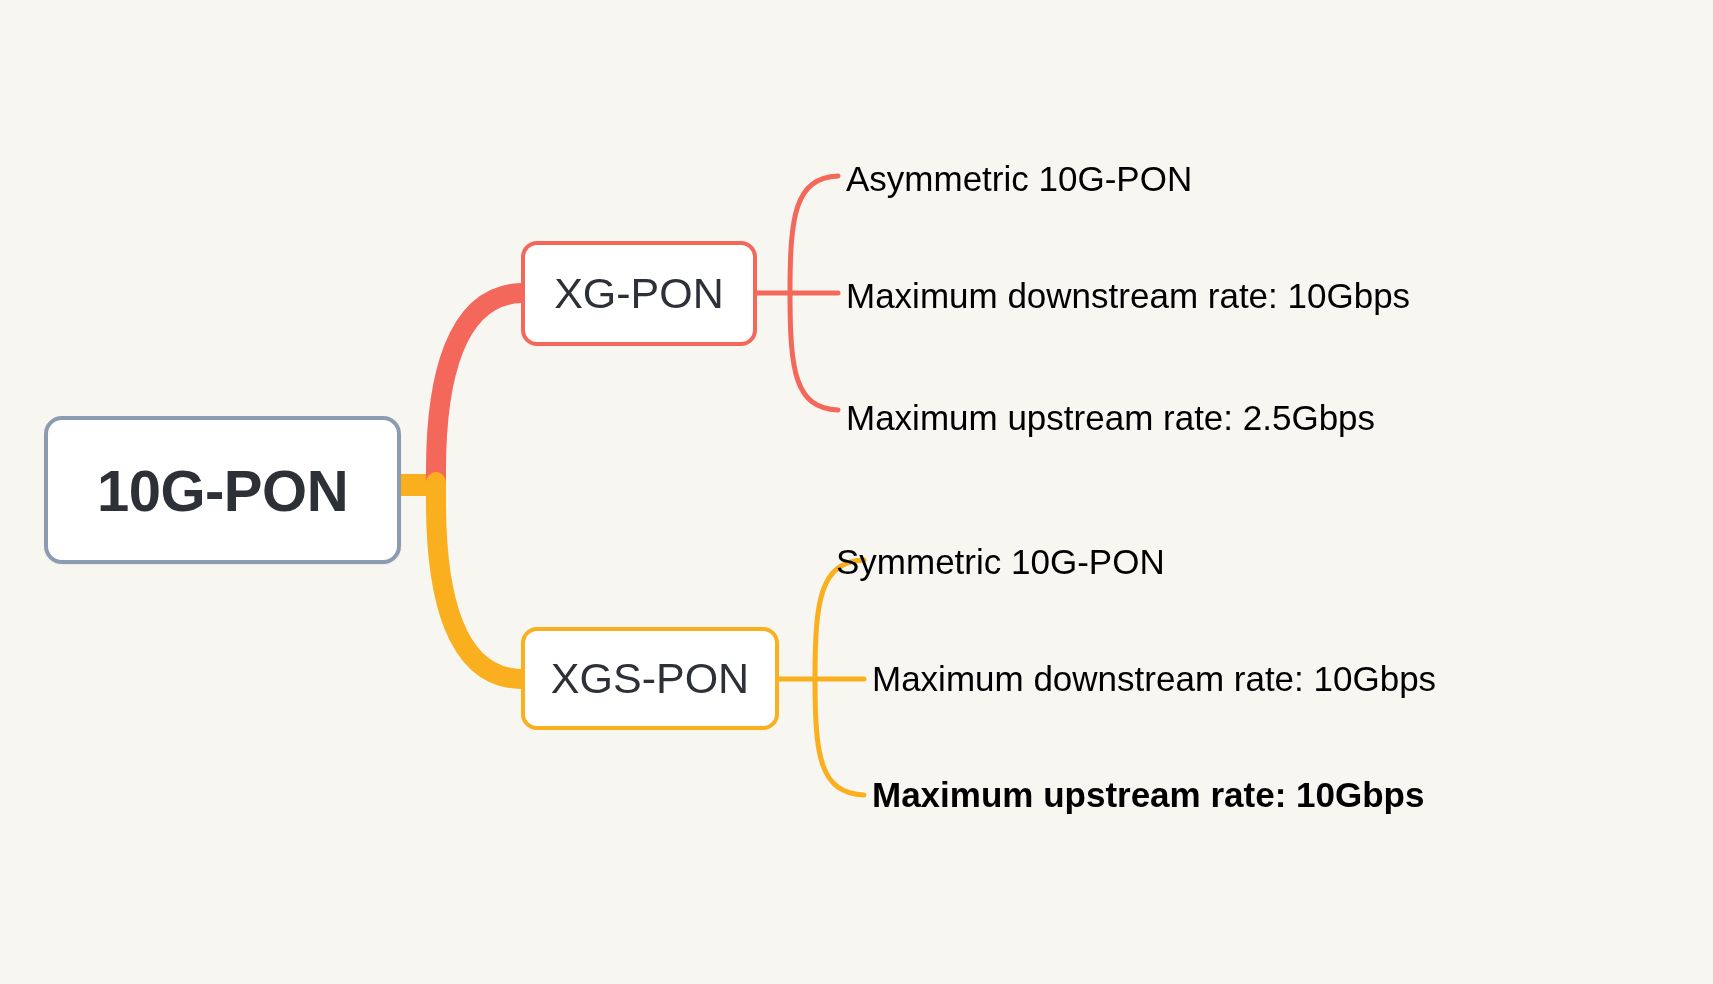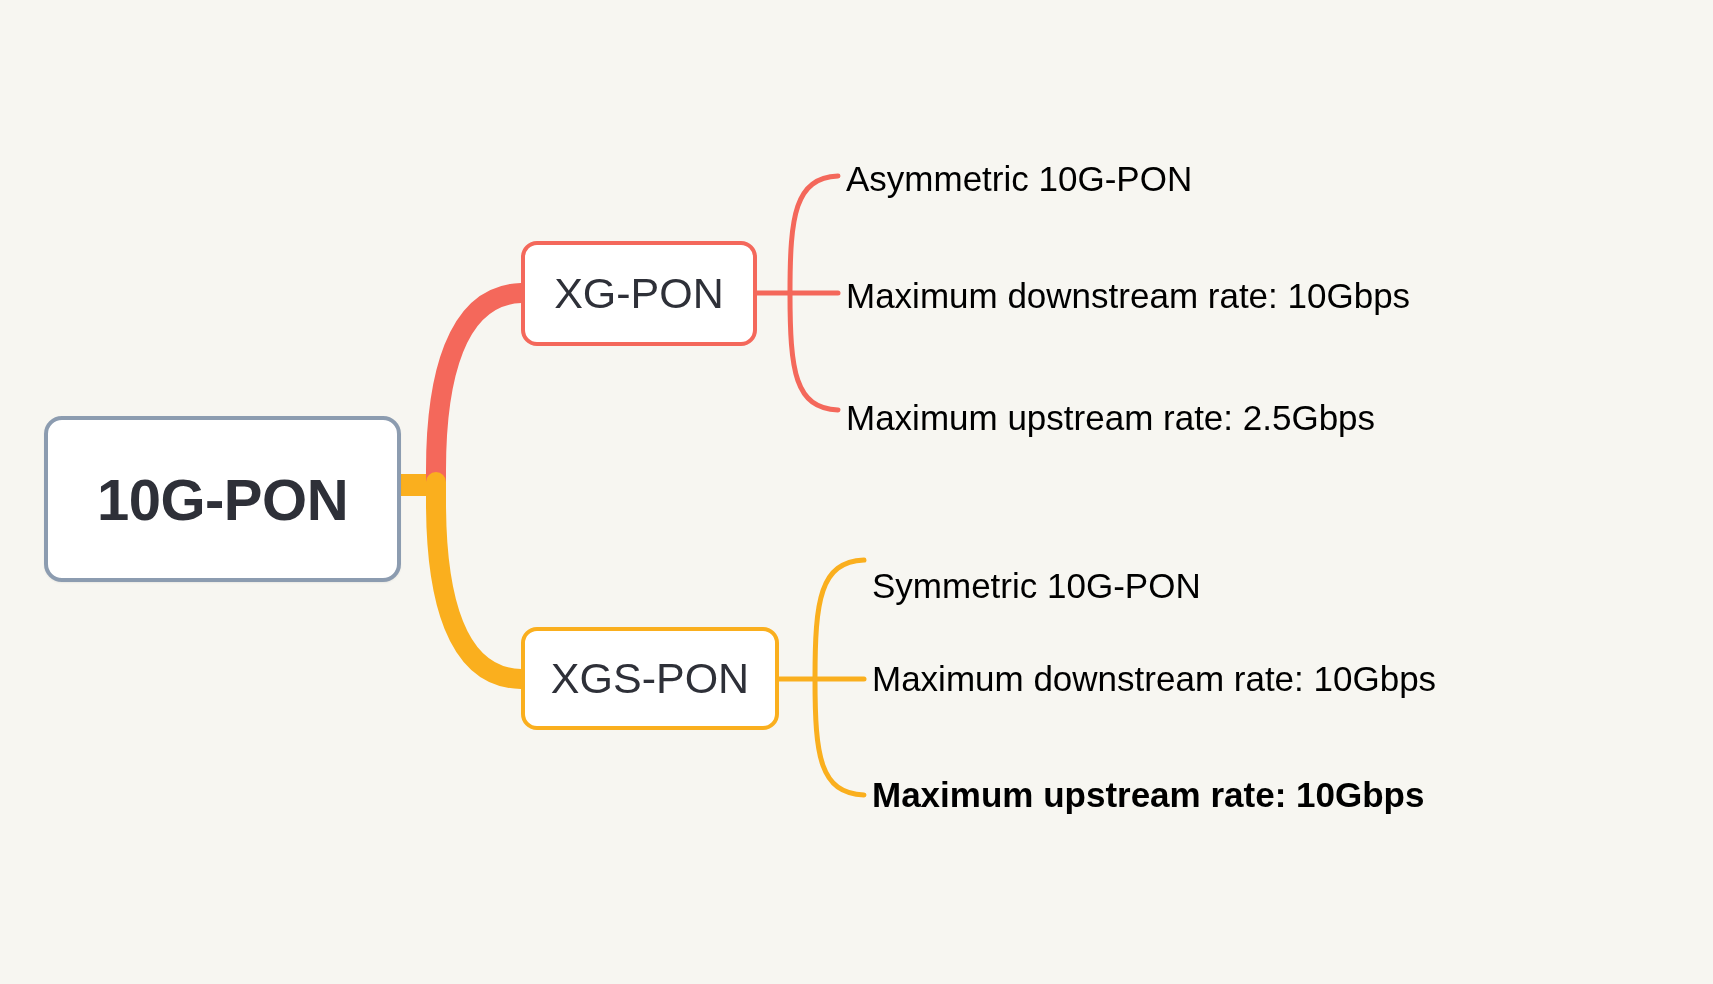--- a/index.html
+++ b/index.html
@@ -35,21 +35,21 @@
     background: #ffffff;
     display: flex;
     align-items: center;
     justify-content: center;
     color: #2e3038;
   }
   .node-root {
     left: 44px;
     top: 416px;
     width: 357px;
-    height: 166px;
+    height: 148px;
     border: 4px solid #8c9cb0;
     border-radius: 18px;
     font-size: 58px;
     font-weight: bold;
     letter-spacing: -0.5px;
     box-shadow: 0 1px 2px rgba(0,0,0,0.06);
   }
   .node-branch-1 {
     left: 521px;
     top: 241px;
@@ -74,21 +74,21 @@
     position: absolute;
     color: #000000;
     font-size: 35px;
     font-weight: normal;
     white-space: nowrap;
     line-height: 1;
   }
   .leaf-a1 { left: 846px; top: 161px; }
   .leaf-a2 { left: 846px; top: 278px; }
   .leaf-a3 { left: 846px; top: 400px; }
-  .leaf-b1 { left: 872px; top: 544px; margin-top: 24px; }
+  .leaf-b1 { left: 836px; top: 544px; }
   .leaf-b2 { left: 872px; top: 661px; }
   .leaf-b3 { left: 872px; top: 777px; font-weight: bold; }
 </style>
 </head>
 <body>
 
 <div id="mindmap-canvas">
 
   <svg class="connector-layer" viewBox="0 0 1713 984" xmlns="http://www.w3.org/2000/svg">
 

